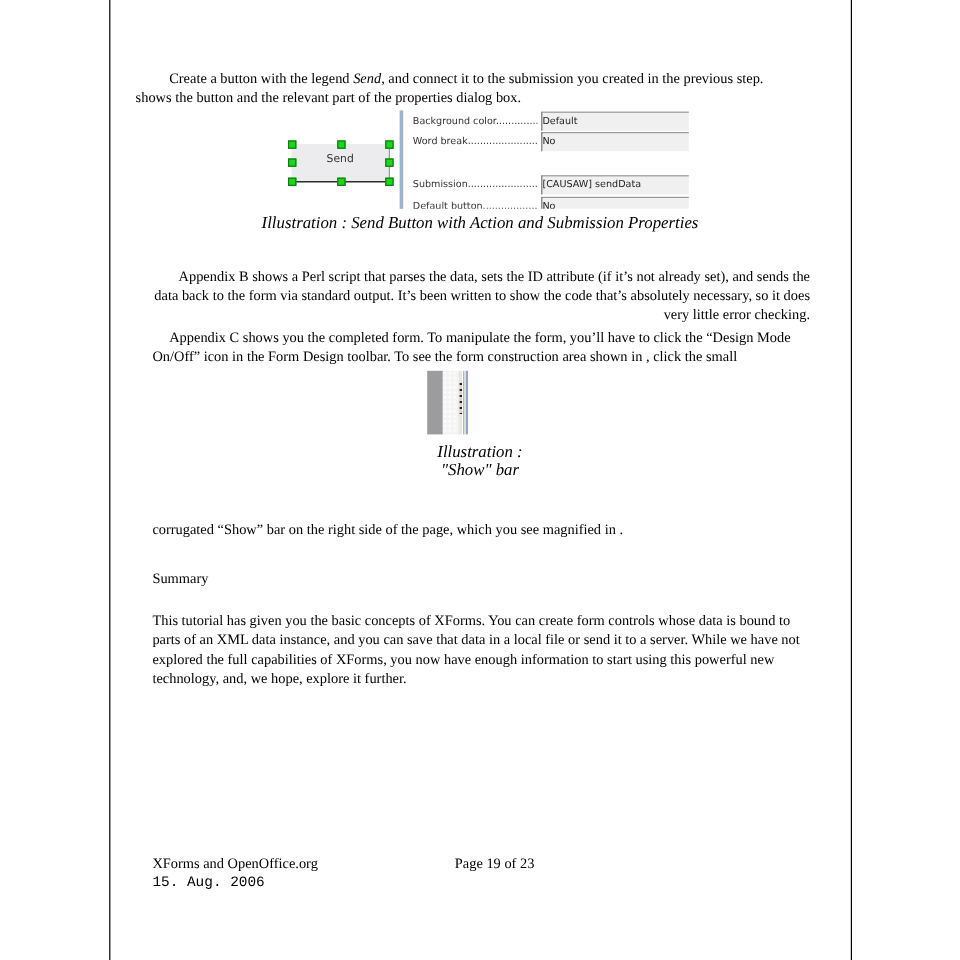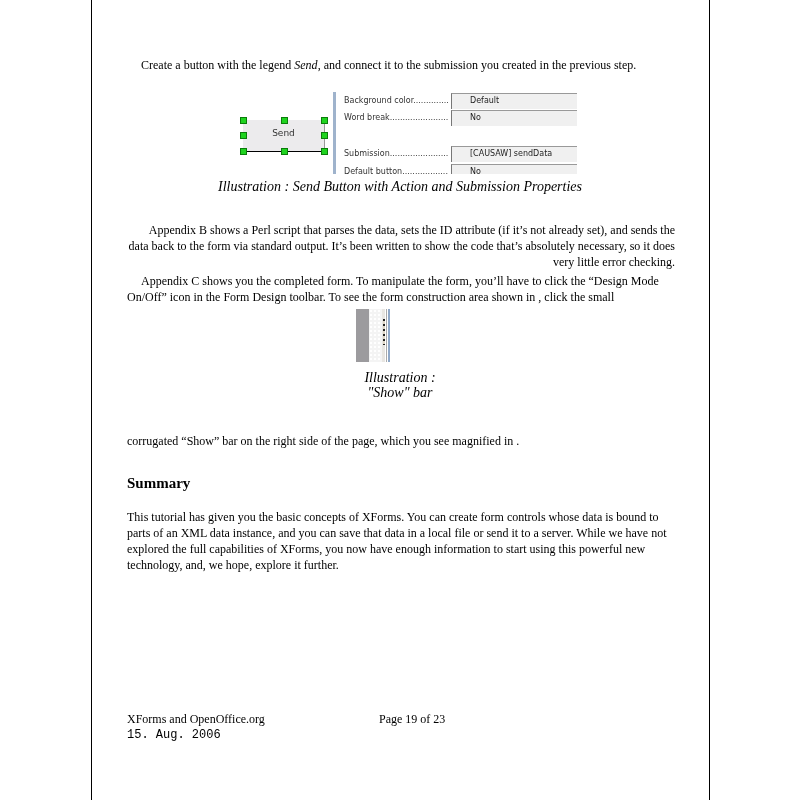--- a/index.html
+++ b/index.html
@@ -3,58 +3,58 @@
 <meta charset="utf-8">
 <style>
   html, body { margin: 0; padding: 0; background: #ffffff; }
   body { width: 800px; height: 800px; position: relative; overflow: hidden;
          font-family: "Liberation Serif", "DejaVu Serif", serif; color: #000; }
   .page { position: absolute; left: 91px; top: -2px; width: 617px; height: 810px;
           border: 1px solid #000; background: #fff; }
   .para { position: absolute; left: 127px; width: 548px; font-size: 12px; line-height: 16px; margin: 0; }
   .indent { text-indent: 14px; }
   .caption { position: absolute; font-size: 14px; font-style: italic; line-height: 15px; text-align: center; }
-  .heading { position: absolute; left: 127px; top: 475px; font-size: 15px; margin: 0; font-weight: bold; }
+  .heading { position: absolute; left: 127px; top: 475px; font-size: 12px; margin: 0; font-weight: normal; }
   .footer { position: absolute; font-size: 12px; line-height: 16px; }
 
   
   .ill1 { position: absolute; left: 238px; top: 92px; width: 336px; height: 82px; }
   .btn-sel { position: absolute; left: 5px; top: 28px; width: 81px; height: 31px; background: #ecebed;
              border-bottom: 1px solid #000; border-right: 1px solid #999; }
   .btn-sel .lbl { position: absolute; left: 0; right: 0; top: 8px; text-align: center;
                   font-family: "DejaVu Sans", sans-serif; font-size: 9px; color: #333; }
   .handle { position: absolute; width: 5px; height: 5px; background: #1fd31f; border: 1px solid #0a7d0a; }
   .props { position: absolute; left: 95px; top: 0; width: 241px; height: 82px; overflow: hidden;
            border-left: 3px solid #9fb3cc; background: #fff; }
   .prow { position: absolute; left: 4px; height: 17px; width: 237px; }
   .pname { position: absolute; left: 4px; top: 3px; width: 104px; font-family: "DejaVu Sans", sans-serif;
            font-size: 8px; color: #333; white-space: nowrap; overflow: hidden; }
   .pval { position: absolute; left: 111px; top: 0; width: 122px; height: 15px; background: #f0f0f0;
           border-left: 1px solid #777; border-top: 1px solid #999; font-family: "DejaVu Sans", sans-serif;
-          font-size: 8px; line-height: 14px; padding-left: 18px; color: #222; }
+          font-size: 8px; line-height: 14px; padding-left: 0; color: #222; }
 
   
   .ill2 { position: absolute; left: 356px; top: 309px; width: 34px; height: 53px; }
   .ill2 .grey { position: absolute; left: 0; top: 0; width: 13px; height: 53px; background: #9c9b9e; }
   .ill2 .dots { position: absolute; left: 13px; top: 0; width: 13px; height: 53px;
                 background-color: #f4f4f4;
                 background-image: radial-gradient(#ffffff 30%, transparent 35%);
                 background-size: 4px 4px; }
   .ill2 .strip { position: absolute; left: 26px; top: 0; width: 3px; height: 53px; background: #e8e6e2; }
   .ill2 .grip { position: absolute; left: 27px; top: 10px; width: 2px; height: 26px;
                 background: repeating-linear-gradient(to bottom, #222 0 2px, #e0d8c8 2px 5px); }
   .ill2 .edge { position: absolute; left: 30px; top: 0; width: 1px; height: 53px; background: #aaa; }
   .ill2 .blue { position: absolute; left: 32px; top: 0; width: 2px; height: 53px; background: #8fa8c8; }
 </style>
 </head>
 <body>
 
 <div class="page"></div>
 
-<p class="para indent" style="top:57px;"><span>Create a button with the legend </span><em>Send</em><span>, and connect it to the submission you created in the previous step.</span><br></p>
+<p class="para indent" style="top:57px;"><span>Create a button with the legend </span><em>Send</em><span>, and connect it to the submission you created in the previous step.</span><br><span style="display:inline-block;text-indent:0;margin-left:-14px;">shows the button and the relevant part of the properties dialog box.</span></p>
 
 <div class="ill1">
   <div class="btn-sel">
     <div class="lbl">Send</div>
   </div>
   <div class="handle" style="left:2px;top:25px;"></div>
   <div class="handle" style="left:43px;top:25px;"></div>
   <div class="handle" style="left:83px;top:25px;"></div>
   <div class="handle" style="left:2px;top:40px;"></div>
   <div class="handle" style="left:83px;top:40px;"></div>

